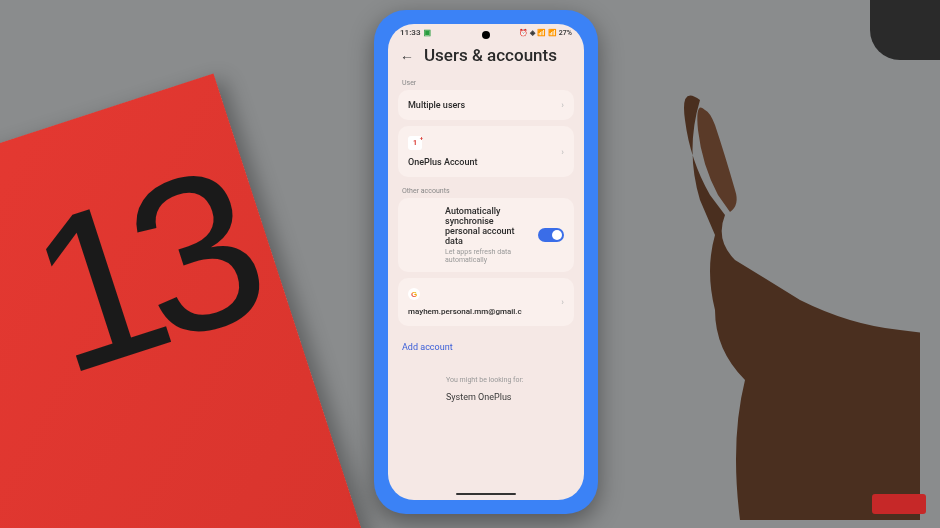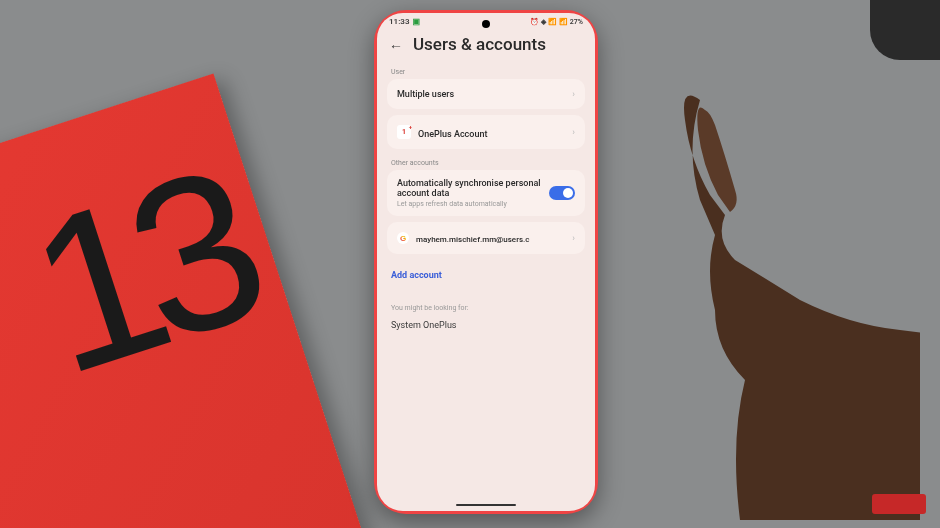--- a/index.html
+++ b/index.html
@@ -35,24 +35,24 @@
     transform: rotate(0deg);
   }
   
   
   .phone {
     position: absolute;
     left: 374px;
     top: 10px;
     width: 224px;
     height: 504px;
-    background: #ef4444;
+    background: #3b82f6;
     border-radius: 32px;
     box-shadow: 0 8px 24px rgba(0,0,0,0.4);
-    padding: 3px;
+    padding: 14px;
     box-sizing: border-box;
   }
   .screen {
     width: 100%;
     height: 100%;
     background: #f5e8e5;
     border-radius: 26px;
     overflow: hidden;
     position: relative;
     font-size: 9px;
@@ -125,21 +125,21 @@
   }
   .card-sub {
     font-size: 7px;
     color: #999;
     margin-top: 2px;
   }
   .chevron {
     color: #bbb;
     font-size: 9px;
   }
-  .card-left { display: flex; align-items: flex-end; gap: 7px; }
+  .card-left { display: flex; align-items: flex-start; gap: 7px; flex-direction: column; }
   .oneplus-icon {
     width: 14px;
     height: 14px;
     background: #fff;
     border-radius: 3px;
     display: flex;
     align-items: center;
     justify-content: center;
     font-size: 8px;
     color: #d8342d;
@@ -164,21 +164,21 @@
   
   .toggle-card {
     background: #faf0ed;
     border-radius: 10px;
     padding: 8px 10px;
     margin-bottom: 6px;
     display: flex;
     align-items: center;
     justify-content: space-between;
   }
-  .toggle-text { flex: 1; padding-right: 8px; }
+  .toggle-text { flex: 1; padding-right: 8px; margin-left: 37px; }
   .toggle {
     width: 26px;
     height: 14px;
     background: #3a6de8;
     border-radius: 8px;
     position: relative;
   }
   .toggle::after {
     content: "";
     position: absolute;
@@ -205,26 +205,27 @@
     background: linear-gradient(45deg, #4285f4 0%, #ea4335 33%, #fbbc05 66%, #34a853 100%);
     -webkit-background-clip: text;
     background-clip: text;
     color: transparent;
     font-family: Arial;
   }
   
   .add-account {
     color: #3a5ed8;
     font-size: 9px;
-    font-weight: 700;
+    font-weight: 400;
     padding: 10px 4px;
   }
   
   .looking-for {
     padding: 14px 4px 4px;
+    margin-left: 44px;
   }
   .looking-label {
     font-size: 7px;
     color: #999;
   }
   .cloner {
     font-size: 9px;
     color: #3a3a3a;
     margin-top: 8px;
   }
@@ -326,21 +327,21 @@
           <div class="card-sub">Let apps refresh data automatically</div>
         </div>
         <div class="toggle"></div>
       </div>
 
       <div class="card">
         <div class="card-left">
           <div class="google-icon">
               <span class="g-letter">G</span>
             </div>
-          <span class="card-title" style="font-size:8px;">mayhem.mischief.mm@users.c</span>
+          <span class="card-title" style="font-size:8px;">mayhem.personal.mm@gmail.c</span>
         </div>
         <span class="chevron">›</span>
       </div>
       <div class="add-account">Add account</div>
 
       <div class="looking-for">
         <div class="looking-label">You might be looking for:</div>
         <div class="cloner">System OnePlus</div>
       </div>
     </div>

